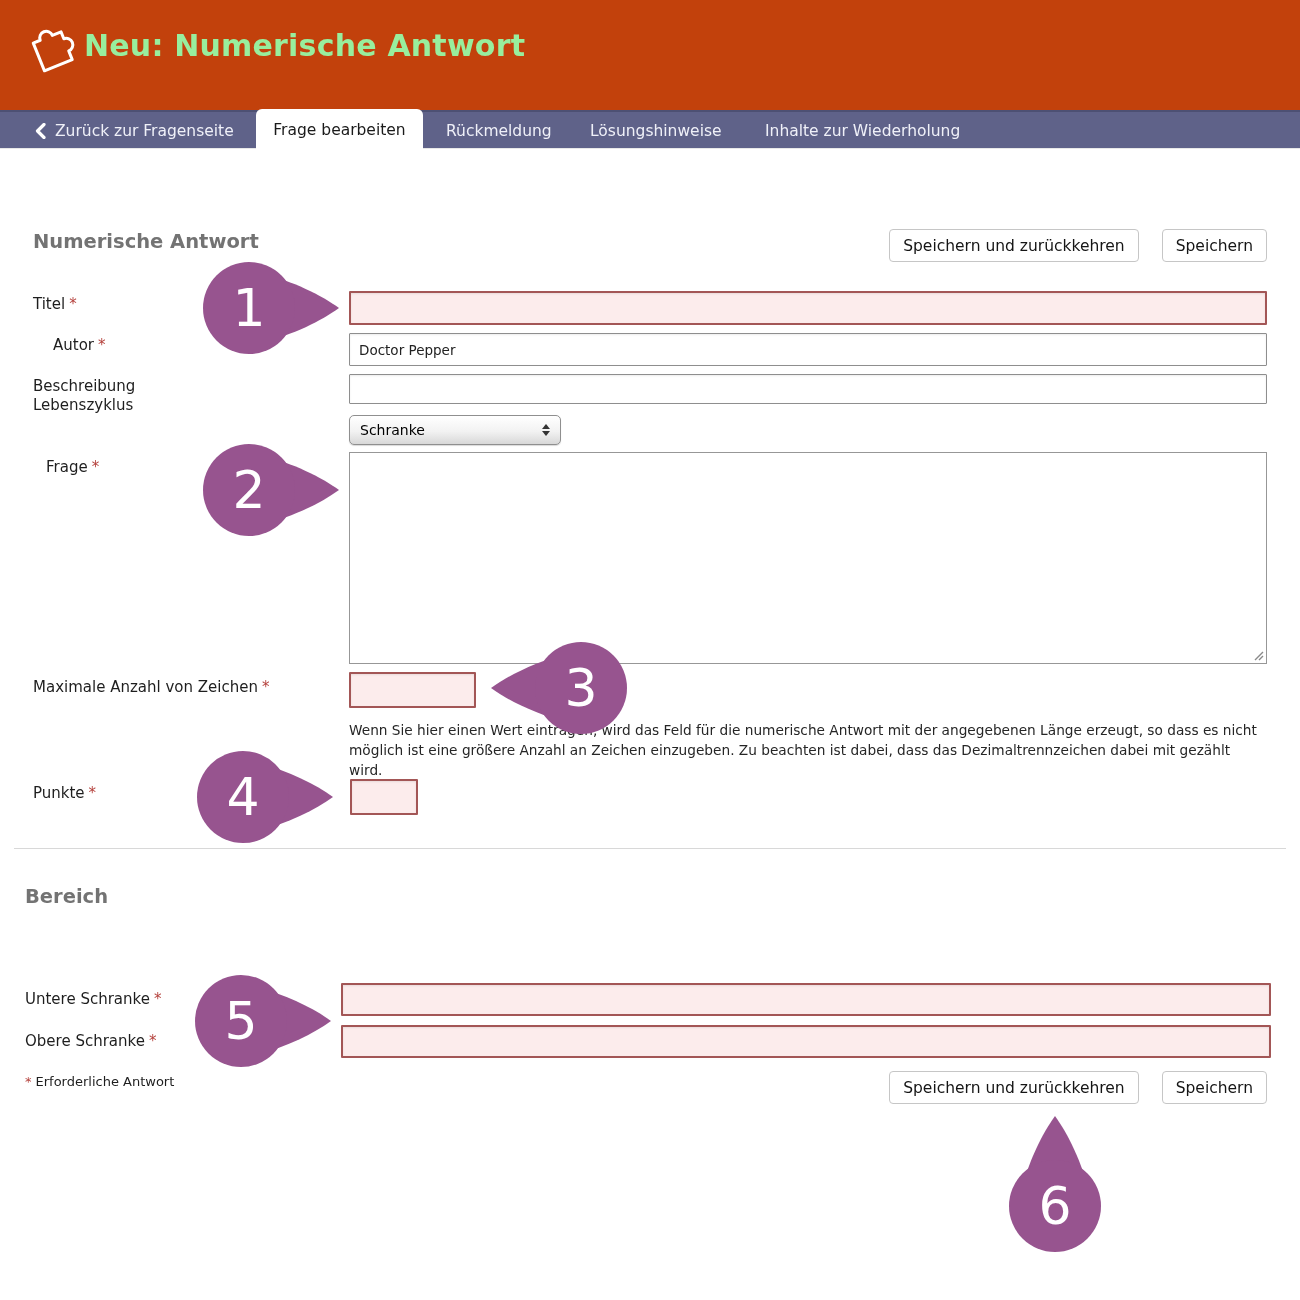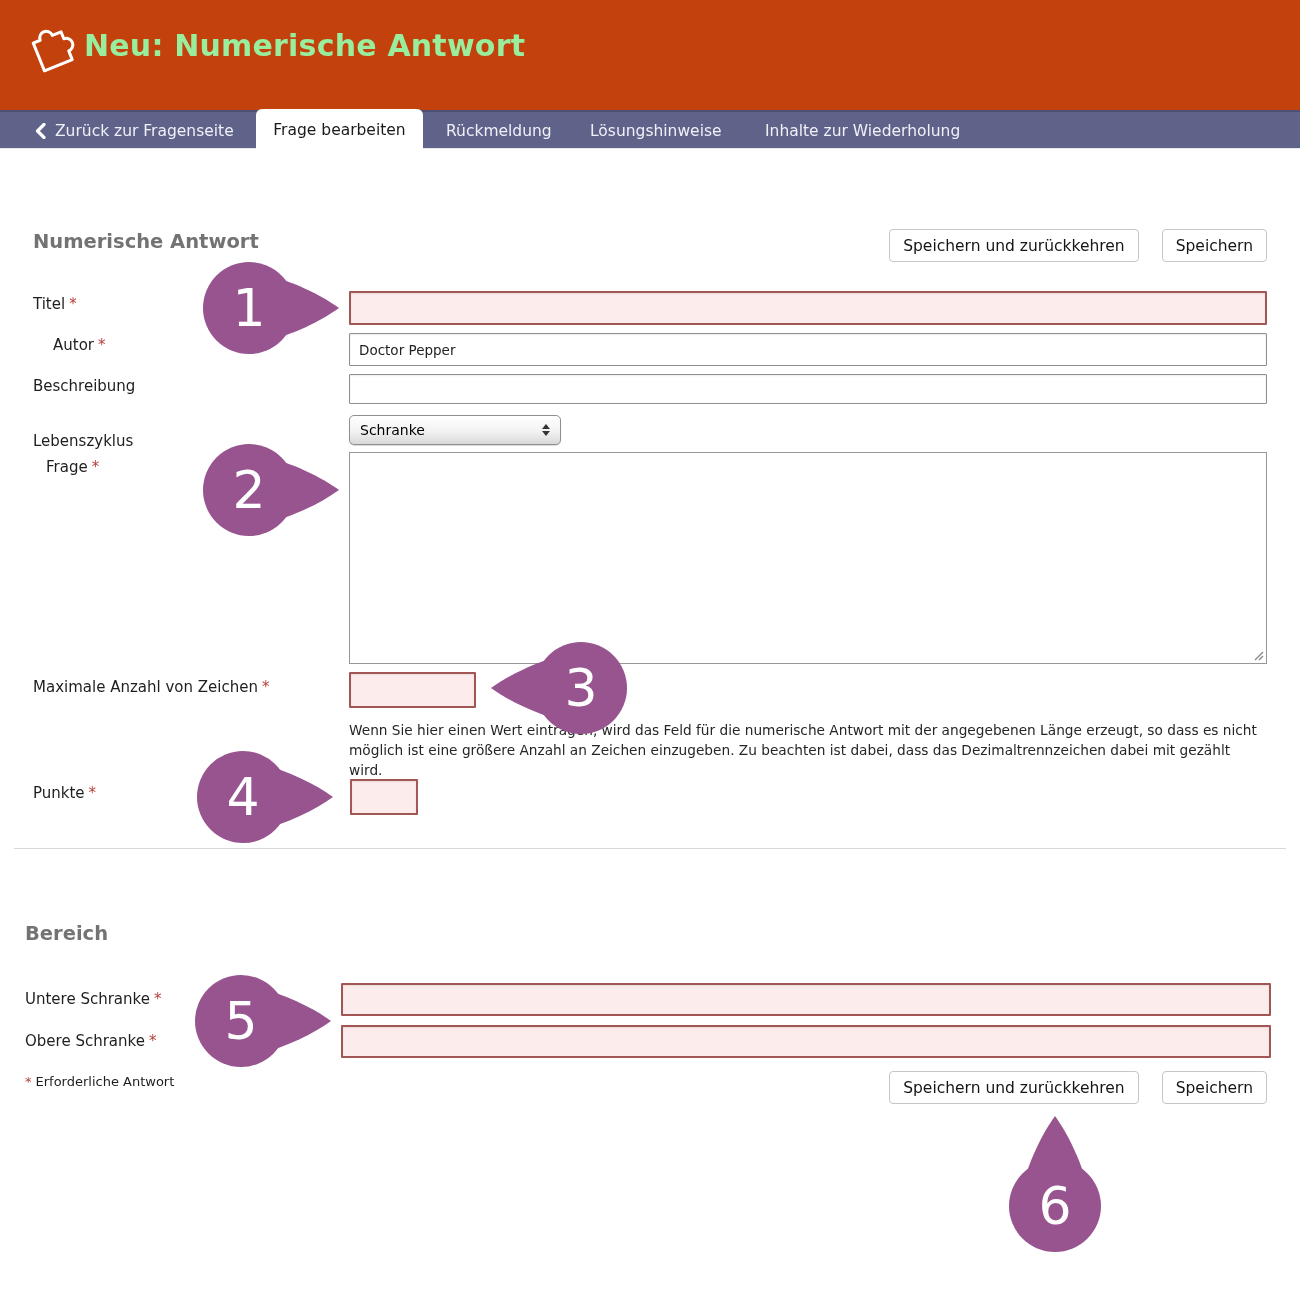--- a/index.html
+++ b/index.html
@@ -91,21 +91,21 @@
   <div class="lbl" style="left:33px;top:336px;margin-left:20px;">
     <span>Autor</span><span class="req">*</span>
   </div>
   <input class="in" style="left: 349px; top: 333px; width: 918px; height: 33px;" value="Doctor Pepper">
 
   <div class="lbl" style="left:33px;top:377px;">
     <span>Beschreibung</span>
   </div>
   <input class="in" style="left: 349px; top: 374px; width: 918px; height: 30px;" value="">
 
-  <div class="lbl" style="left:33px;top:432px;text-align:center;">
+  <div class="lbl" style="left:33px;top:396px;text-align:center;">
     <span>Lebenszyklus</span>
   </div>
   <div class="selbox" style="left:349px;top:415px;">
     <span>Schranke</span>
     <span class="arrows">
         <span class="arr-up"></span>
         <span class="arr-dn"></span>
       </span>
   </div>
 
@@ -123,21 +123,21 @@
   <input class="in err" style="left: 349px; top: 672px; width: 127px; height: 36px;" value="">
   <div class="help" style="left:349px;top:721px;width:918px;">Wenn Sie hier einen Wert eintragen, wird das Feld für die numerische Antwort mit der angegebenen Länge erzeugt, so dass es nicht möglich ist eine größere Anzahl an Zeichen einzugeben. Zu beachten ist dabei, dass das Dezimaltrennzeichen dabei mit gezählt wird.</div>
 
   <div class="lbl" style="left:33px;top:784px;">
     <span>Punkte</span><span class="req">*</span>
   </div>
   <input class="in err" style="left: 350px; top: 779px; width: 68px; height: 36px;" value="">
 
   <div class="divider" style="top:848px;"></div>
 
-  <h2 class="h2" style="left:25px;top:922px;">Bereich</h2>
+  <h2 class="h2" style="left:25px;top:885px;">Bereich</h2>
 
   <div class="lbl" style="left:25px;top:990px;">
     <span>Untere Schranke</span><span class="req">*</span>
   </div>
   <input class="in err" style="left: 341px; top: 983px; width: 930px; height: 33px;" value="">
 
   <div class="lbl" style="left:25px;top:1032px;">
     <span>Obere Schranke</span><span class="req">*</span>
   </div>
   <input class="in err" style="left: 341px; top: 1025px; width: 930px; height: 33px;" value="">

